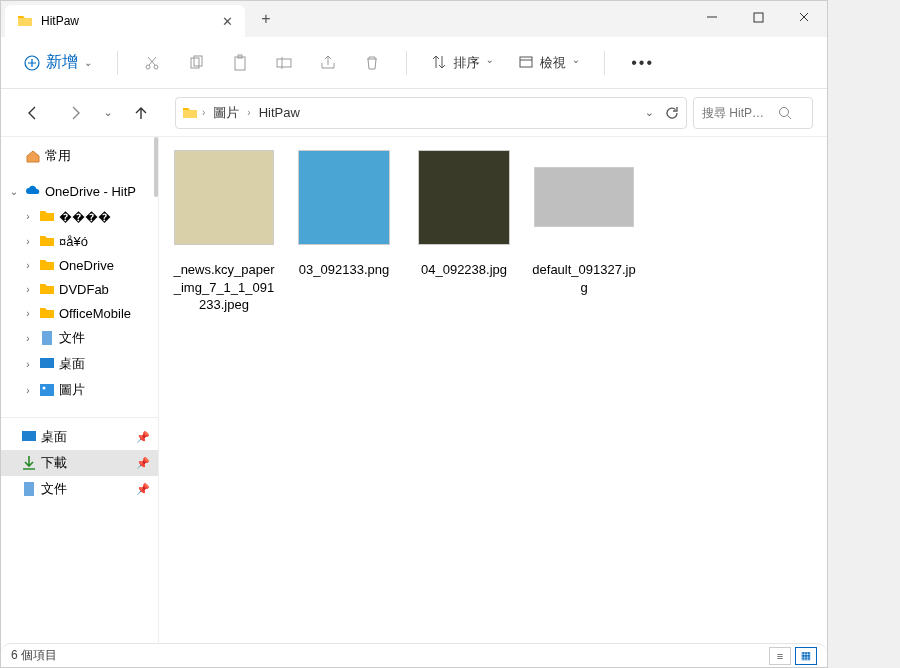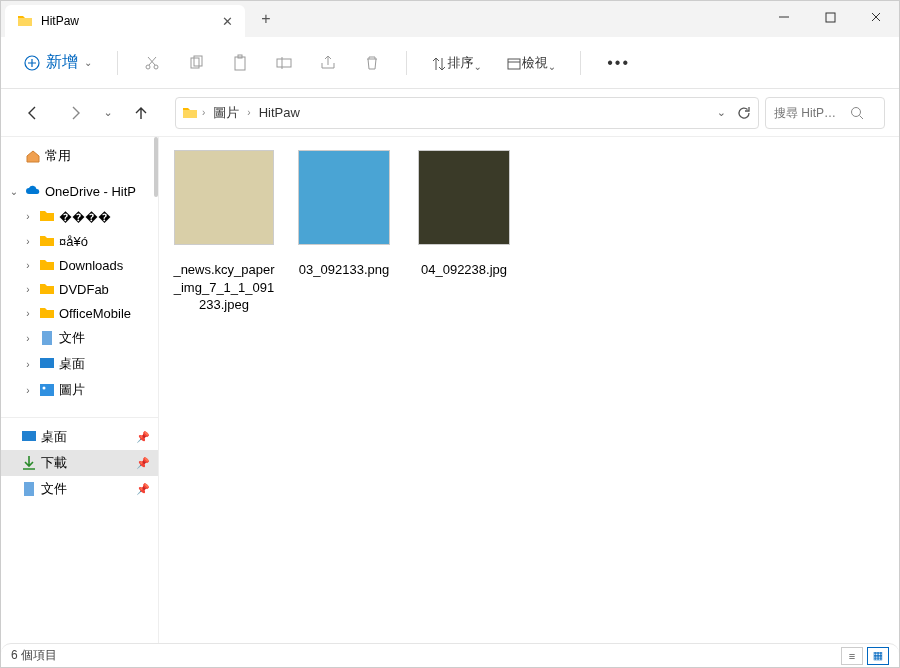--- a/index.html
+++ b/index.html
@@ -1,31 +1,31 @@
 <!DOCTYPE html>
 <html><head>
 <meta charset="utf-8">
 <style>
 * { margin:0; padding:0; box-sizing:border-box; font-family:"Segoe UI","Microsoft JhengHei",sans-serif; }
 body { background:#f0f0f0; width:900px; height:668px; overflow:hidden; }
-.win { width:900px; height:668px; background:#fff; border:1px solid #ccc; display:flex; flex-direction:column; }
+.win { width:828px; height:668px; background:#fff; border:1px solid #ccc; display:flex; flex-direction:column; }
 .titlebar { height:36px; background:#f3f3f3; display:flex; align-items:flex-start; }
 .tabs { display:flex; align-items:center; height:100%; padding-left:4px; }
 .tab { display:flex; align-items:center; gap:8px; background:#fff; border-radius:6px 6px 0 0; padding:6px 12px; margin-top:4px; height:32px; min-width:240px; }
 .tab-icon { width:16px; height:16px; }
 .tab-title { font-size:12px; flex:1; }
 .tab-close { font-size:13px; color:#555; cursor:pointer; }
 .new-tab { width:30px; text-align:center; color:#555; font-size:16px; margin-left:6px; cursor:pointer; }
 .win-ctrls { margin-left:auto; display:flex; }
 .win-btn { width:46px; height:32px; display:flex; align-items:center; justify-content:center; color:#333; cursor:pointer; }
 .toolbar { height:52px; border-bottom:1px solid #e5e5e5; display:flex; align-items:center; padding:0 14px; gap:8px; }
 .tb-new { display:flex; align-items:center; gap:6px; color:#0067c0; border:1px solid transparent; border-radius:4px; padding:4px 8px; cursor:pointer; }
 .tb-sep { width:1px; height:24px; background:#e0e0e0; margin:0 8px; }
 .tb-ico { width:36px; height:36px; display:flex; align-items:center; justify-content:center; color:#999; border-radius:4px; cursor:pointer; }
-.tb-sort, .tb-view { display:flex; align-items:flex-end; color:#333; padding:4px 8px; cursor:pointer; font-size:13px; }
+.tb-sort, .tb-view { display:flex; align-items:flex-start; gap:6px; color:#333; padding:4px 8px; cursor:pointer; font-size:13px; }
 .tb-more { padding:4px 10px; cursor:pointer; letter-spacing:2px; color:#333; }
 .navrow { height:48px; display:flex; align-items:center; padding:0 14px; gap:6px; border-bottom:1px solid #eee; }
 .nav-btn { width:36px; height:36px; display:flex; align-items:center; justify-content:center; color:#555; cursor:pointer; border-radius:4px; }
 .addr { flex:1; display:flex; align-items:center; border:1px solid #ddd; border-radius:4px; height:32px; padding:0 6px; margin-left:10px; font-size:13px; color:#333; gap:4px; }
 .addr .sep { color:#888; font-size:10px; }
 .addr .seg { padding:2px 4px; cursor:pointer; }
 .addr-right { margin-left:auto; display:flex; gap:10px; align-items:center; color:#666; }
 .search { width:120px; height:32px; border:1px solid #ddd; border-radius:4px; display:flex; align-items:center; padding:0 8px; font-size:12px; color:#888; gap:6px; }
 .search input { border:none; outline:none; width:70px; font-size:12px; color:#333; }
 .body { flex:1; display:flex; min-height:0; }
@@ -233,21 +233,21 @@
           <svg class="tree-ico" viewBox="0 0 16 16">
               <path fill="#FFB900" d="M1 3h5l2 2h7v8H1z"></path>
             </svg>
           <span class="tree-label">¤å¥ó</span>
         </div>
         <div class="tree-row" style="padding-left:20px">
           <span class="expander">›</span>
           <svg class="tree-ico" viewBox="0 0 16 16">
               <path fill="#FFB900" d="M1 3h5l2 2h7v8H1z"></path>
             </svg>
-          <span class="tree-label">Downloads</span>
+          <span class="tree-label">OneDrive</span>
         </div>
         <div class="tree-row" style="padding-left:20px">
           <span class="expander">›</span>
           <svg class="tree-ico" viewBox="0 0 16 16">
               <path fill="#FFB900" d="M1 3h5l2 2h7v8H1z"></path>
             </svg>
           <span class="tree-label">DVDFab</span>
         </div>
         <div class="tree-row" style="padding-left:20px">
           <span class="expander">›</span>
@@ -318,20 +318,26 @@
               <div class="thumb-inner" style="width: 92px; height: 95px; background: rgb(74, 164, 212);"></div>
             </div>
             <div class="fname">03_092133.png</div>
           </div>
           <div class="item">
             <div class="thumb">
               <div class="thumb-inner" style="width: 92px; height: 95px; background: rgb(58, 58, 40);"></div>
             </div>
             <div class="fname">04_092238.jpg</div>
           </div>
+          <div class="item">
+            <div class="thumb">
+              <div class="thumb-inner" style="width: 100px; height: 60px; background: rgb(191, 191, 191);"></div>
+            </div>
+            <div class="fname">default_091327.jpg</div>
+          </div>
         </div>
     </div>
   </div>
 
   <div class="status">
     <span>6 個項目</span>
     <div class="status-right">
       <div class="vbtn">≡</div>
       <div class="vbtn active">▦</div>
     </div>

